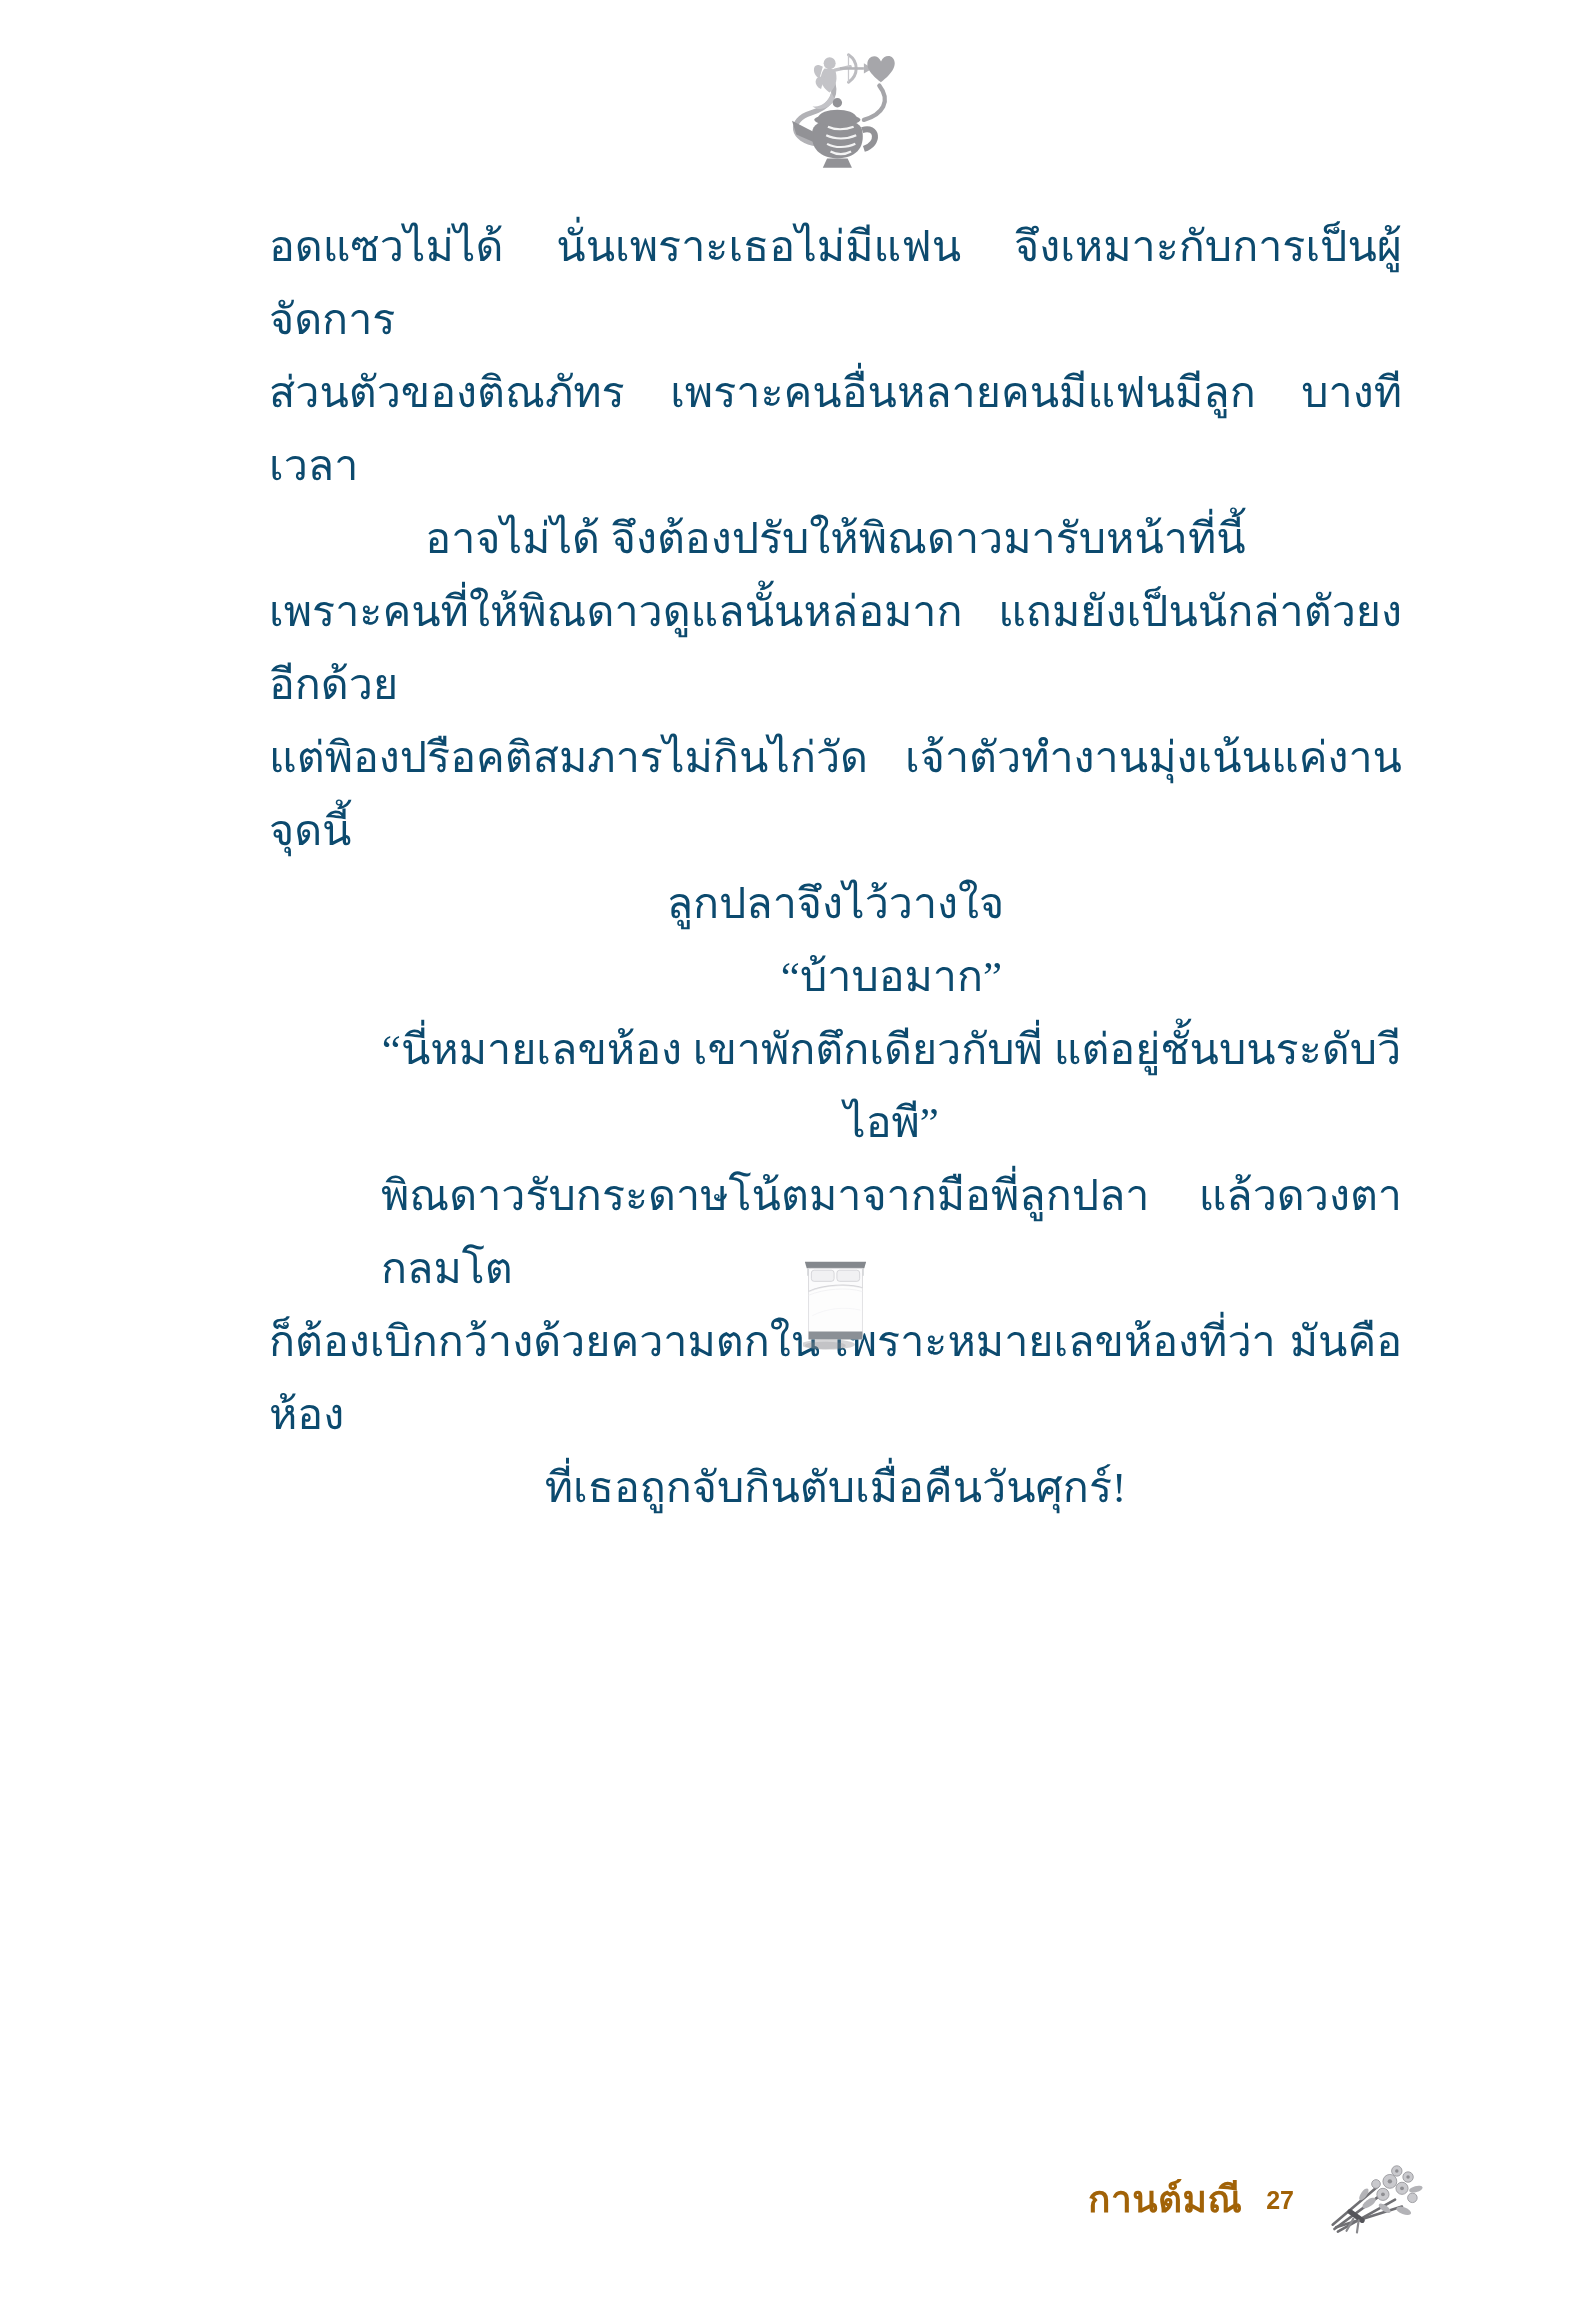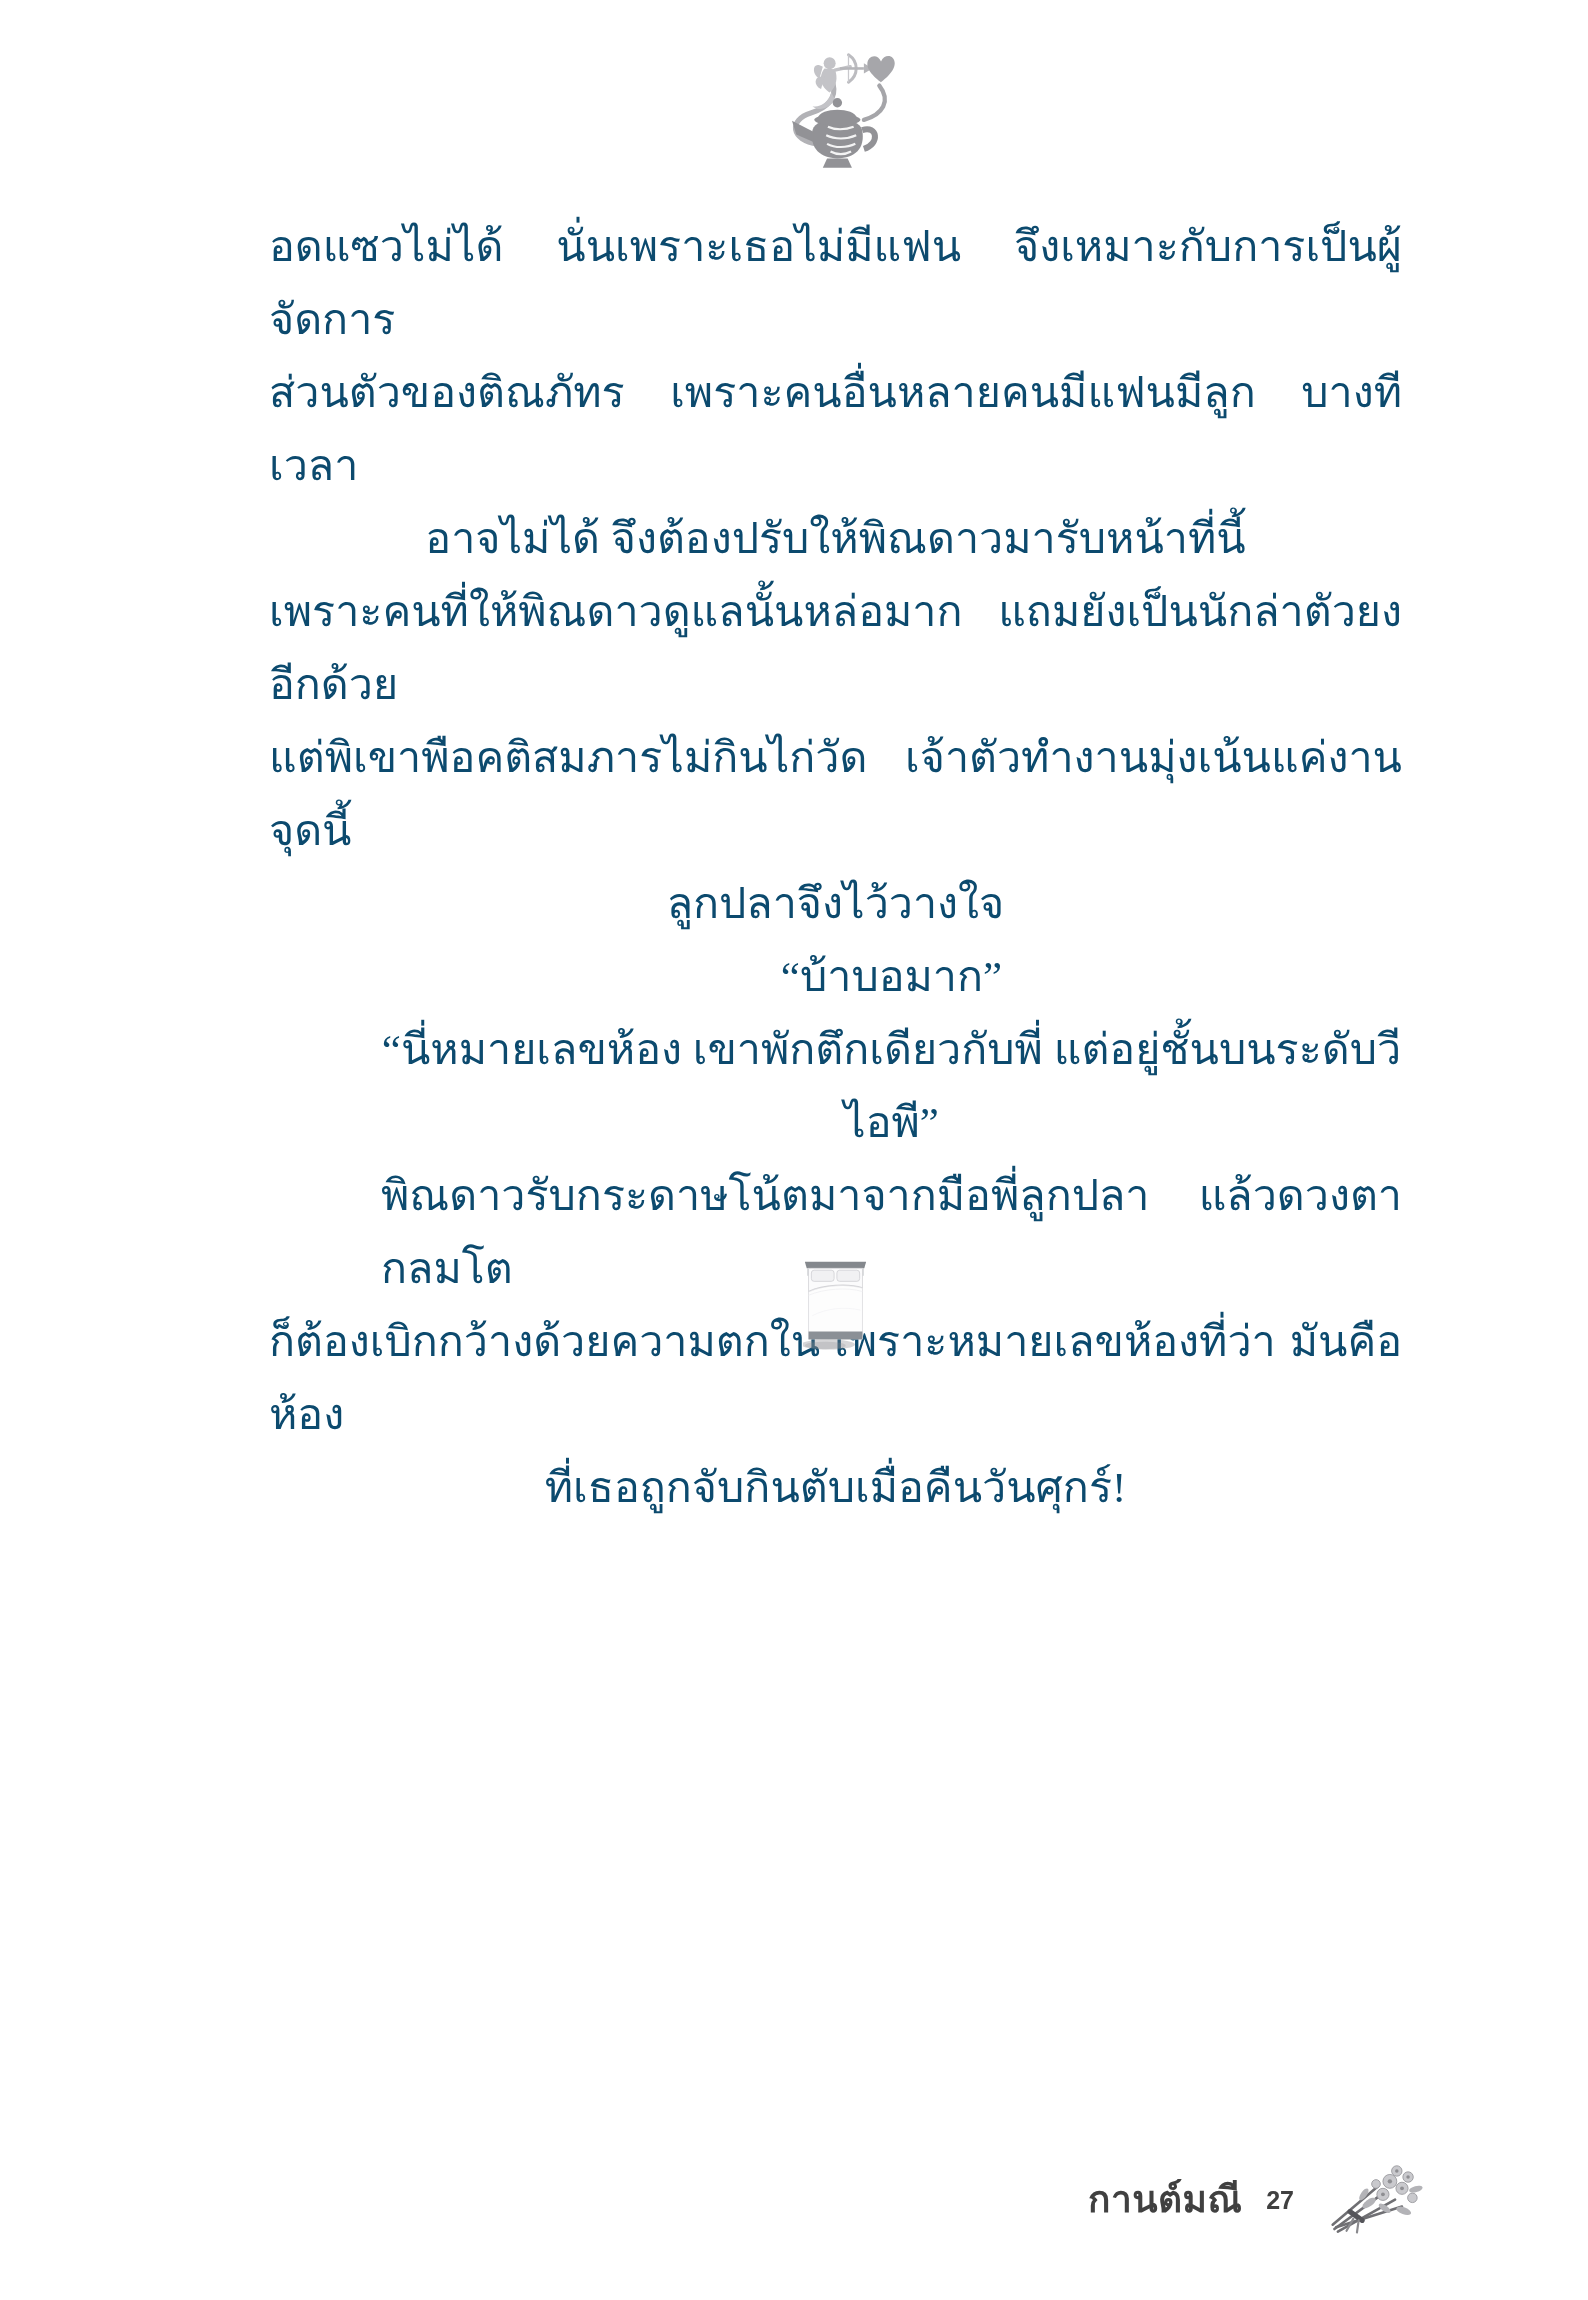--- a/index.html
+++ b/index.html
@@ -34,21 +34,21 @@
   
   .scene-break {
     position:absolute; left:803px; top:1260px;
     width:65px; height:91px;
   }
 
   
   .footer {
     position:absolute; left:1088px; top:2161px;
     display:flex; align-items:center;
-    color:#404040;
+    color:#a16207;
   }
   .footer .book-title {
     font-size:37px; font-weight:700; line-height:74px;
     letter-spacing:0.5px;
   }
   .footer .page-number {
     font-size:25px; font-weight:700; margin-left:24px;
     font-family:"Liberation Sans","DejaVu Sans",sans-serif;
   }
   .footer .bouquet { margin-left:30px; width:104px; height:78px; }
@@ -95,21 +95,21 @@
       <path d="M73,121 C80,125 90,125 97,121"></path>
     </g>
   </svg>
 </div>
 
 <div class="text-block">
     <div class="line justify">อดแซวไม่ได้ นั่นเพราะเธอไม่มีแฟน จึงเหมาะกับการเป็นผู้จัดการ</div>
     <div class="line justify">ส่วนตัวของติณภัทร เพราะคนอื่นหลายคนมีแฟนมีลูก บางทีเวลา</div>
     <div class="line">อาจไม่ได้ จึงต้องปรับให้พิณดาวมารับหน้าที่นี้</div>
     <div class="line justify">เพราะคนที่ให้พิณดาวดูแลนั้นหล่อมาก แถมยังเป็นนักล่าตัวยงอีกด้วย</div>
-    <div class="line justify">แต่พิเขาพือคติสมภารไม่กินไก่วัด เจ้าตัวทำงานมุ่งเน้นแค่งาน จุดนี้</div>
+    <div class="line justify">แต่พิองปรือคติสมภารไม่กินไก่วัด เจ้าตัวทำงานมุ่งเน้นแค่งาน จุดนี้</div>
     <div class="line">ลูกปลาจึงไว้วางใจ</div>
     <div class="line indent">“บ้าบอมาก”</div>
     <div class="line indent">“นี่หมายเลขห้อง เขาพักตึกเดียวกับพี่ แต่อยู่ชั้นบนระดับวีไอพี”</div>
     <div class="line indent justify">พิณดาวรับกระดาษโน้ตมาจากมือพี่ลูกปลา แล้วดวงตากลมโต</div>
     <div class="line justify">ก็ต้องเบิกกว้างด้วยความตกใน เพราะหมายเลขห้องที่ว่า มันคือห้อง</div>
     <div class="line">ที่เธอถูกจับกินตับเมื่อคืนวันศุกร์!</div>
   </div>
 
 <div class="scene-break">
   <svg viewBox="0 0 70 98" width="65" height="91">

